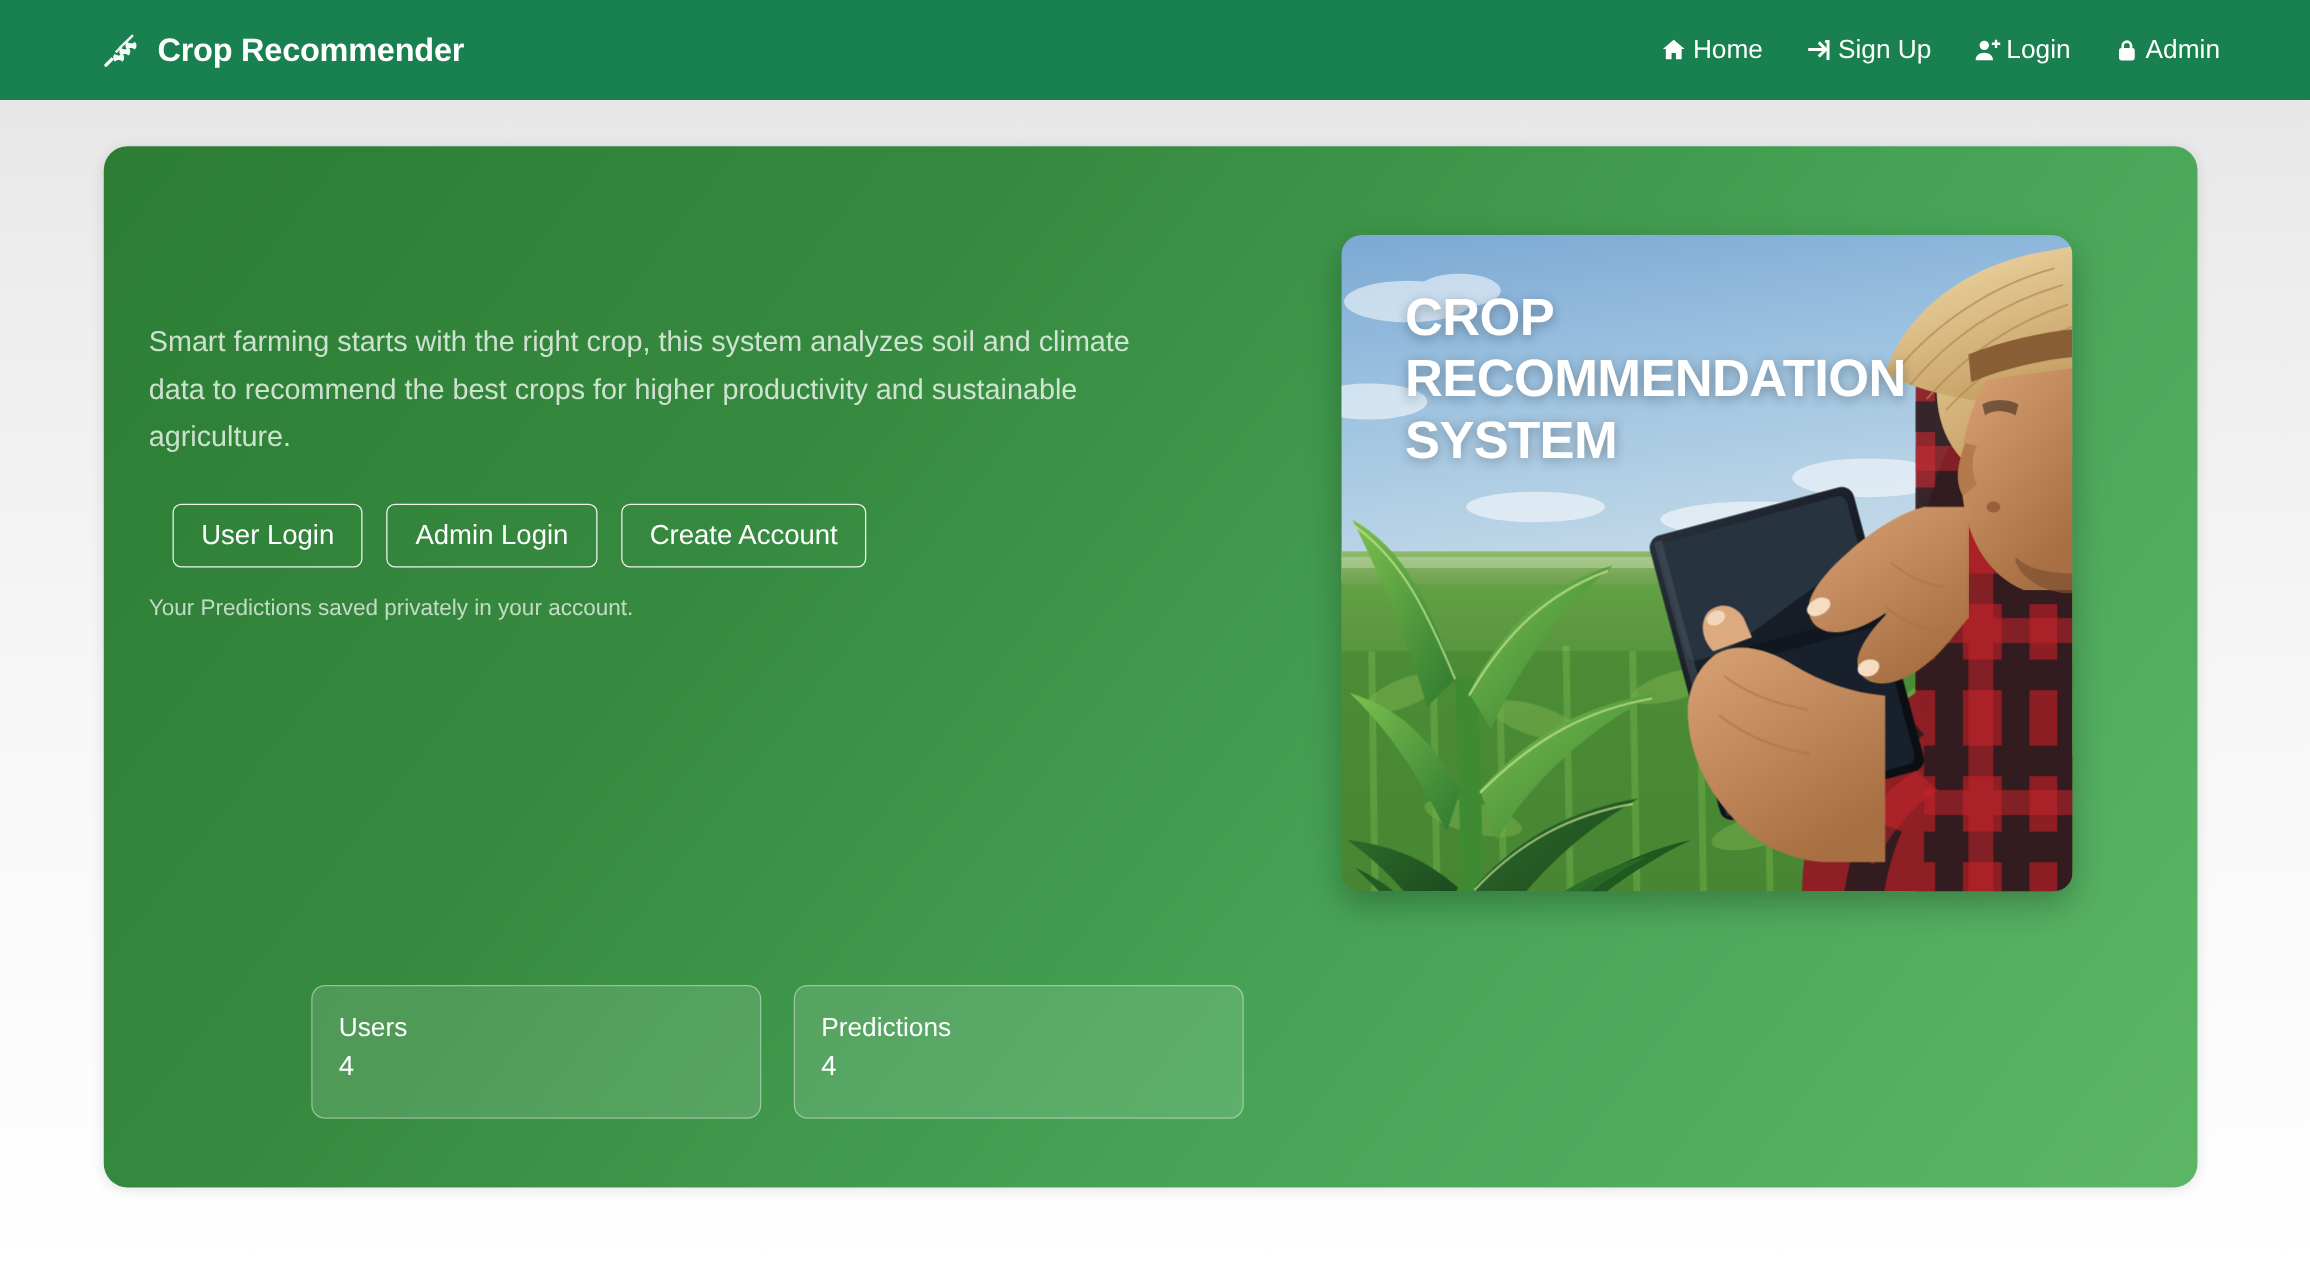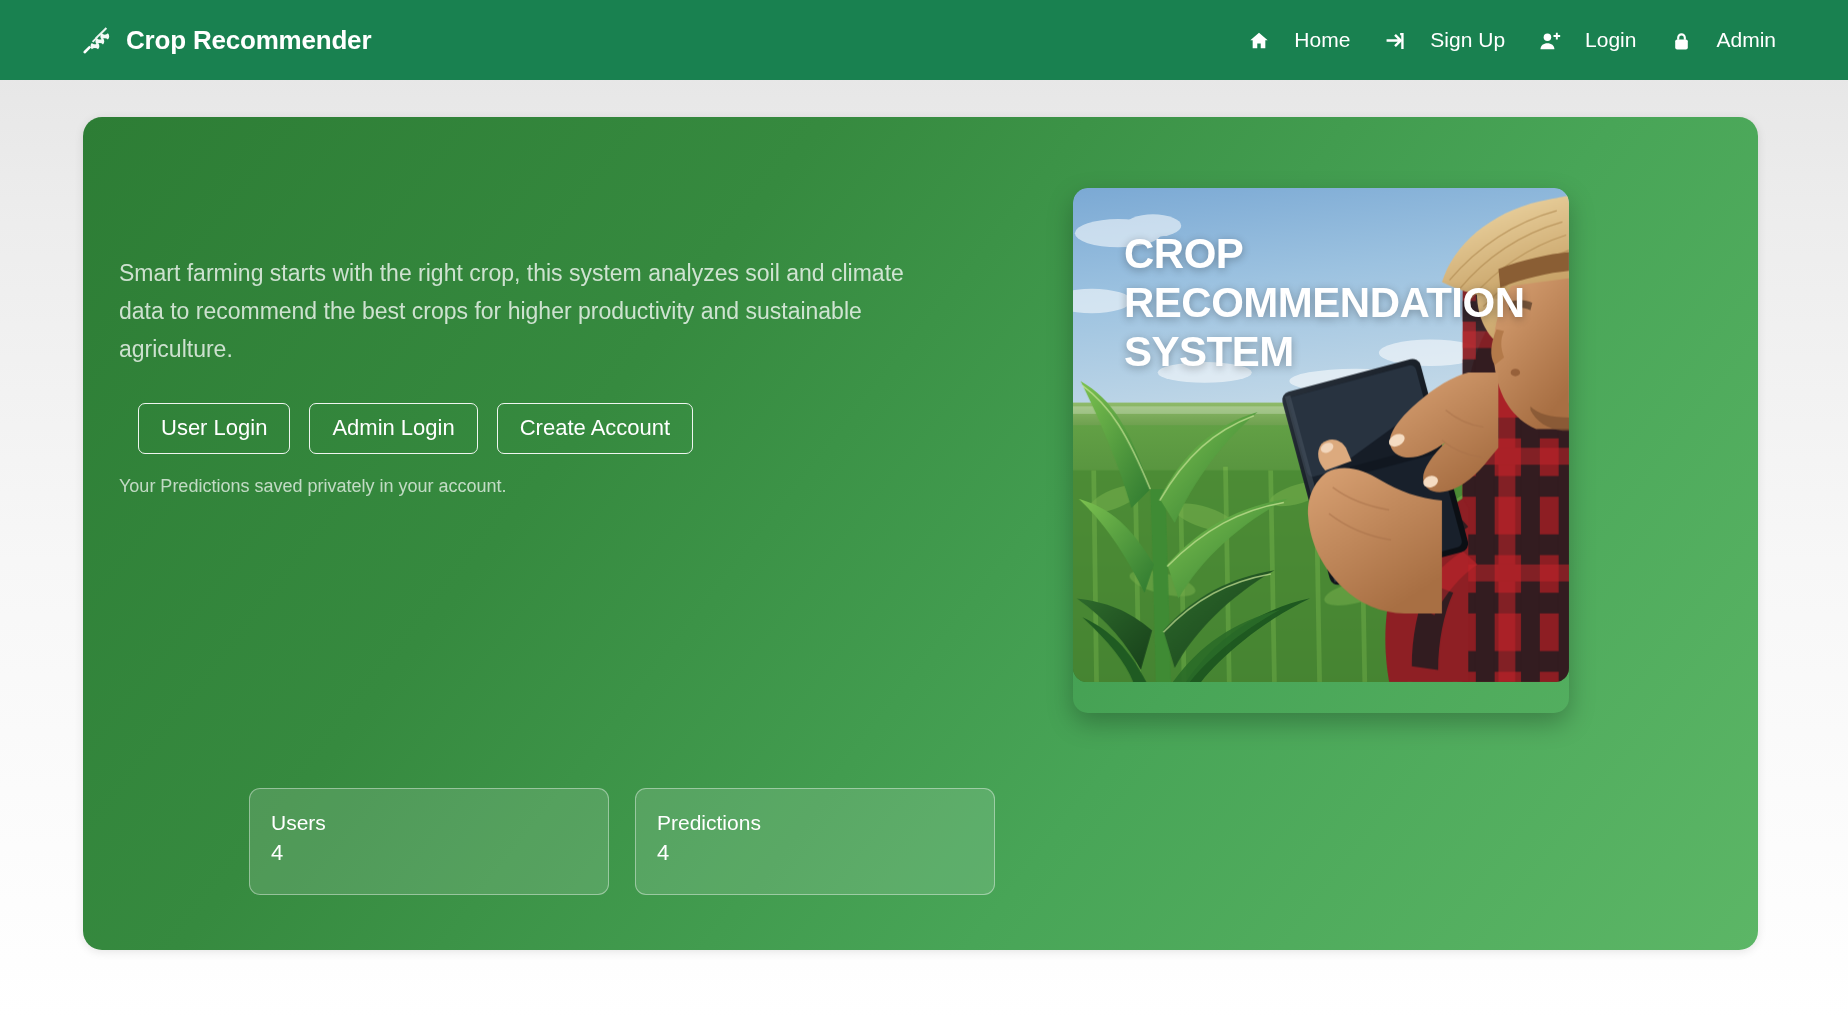--- a/index.html
+++ b/index.html
@@ -53,22 +53,22 @@
     white-space: nowrap;
   }
 
   .nav-links {
     display: flex;
     align-items: center;
     gap: 34px;
   }
   .nav-link {
     display: flex;
-    align-items: flex-end;
-    gap: 24px;
+    align-items: center;
+    gap: 4px;
     color: #ffffff;
     text-decoration: none;
     font-size: 21px;
     white-space: nowrap;
     cursor: pointer;
   }
   .nav-icon {
     width: 22px;
     height: 22px;
     display: inline-flex;
@@ -172,21 +172,21 @@
     font-size: 22px;
     line-height: 1.3;
     color: #ffffff;
   }
 
   
   .hero-image-wrap {
     position: absolute;
     left: 990px;
     top: 71px;
-    width: 496px;
+    width: 585px;
     height: 525px;
     border-radius: 15px;
     overflow: hidden;
     box-shadow: 0 10px 26px rgba(0,0,0,0.26);
     z-index: 5;
   }
   .hero-image { position: absolute; inset: 0; }
 
   .overlay-text {
     position: absolute;

